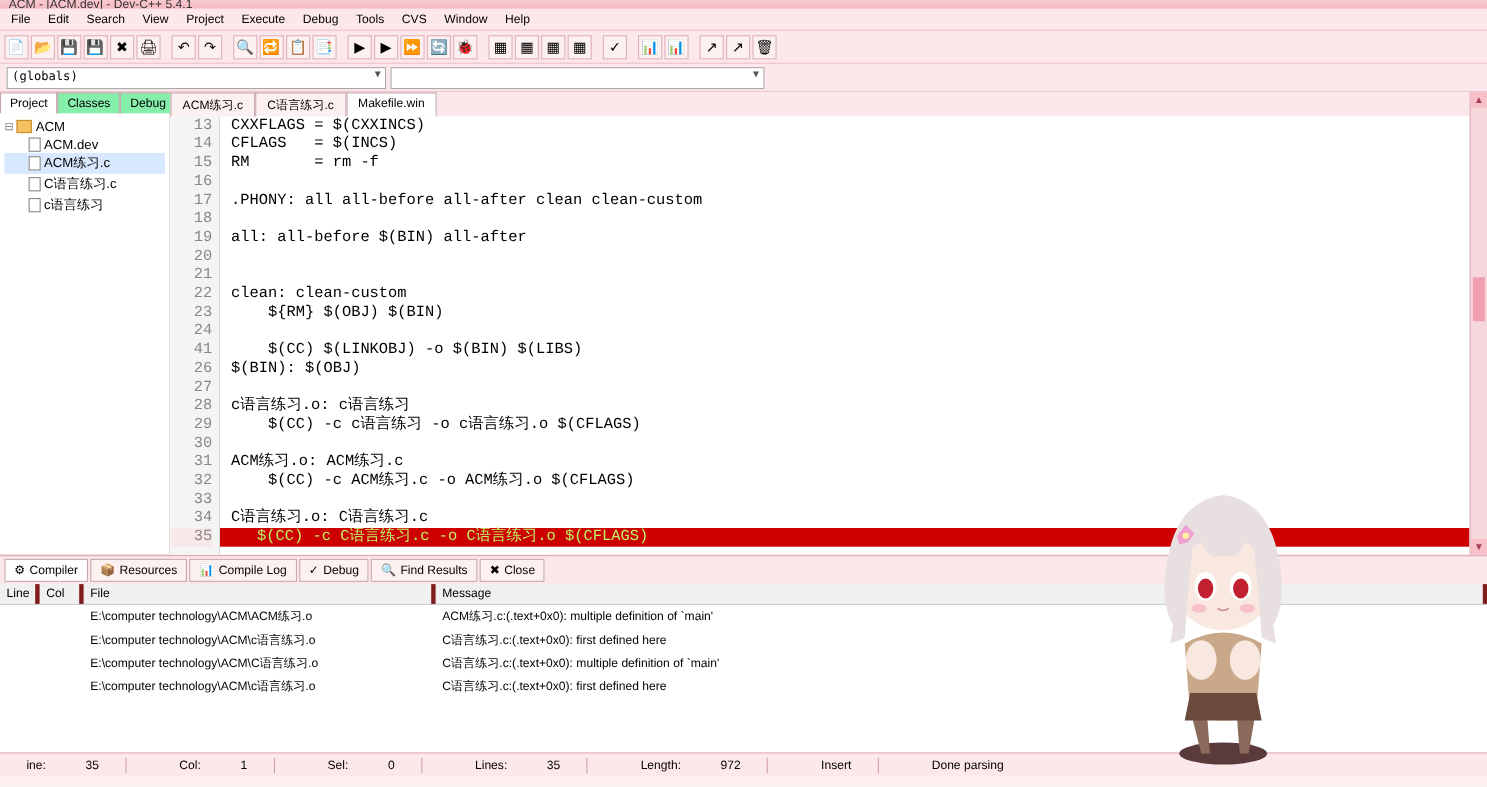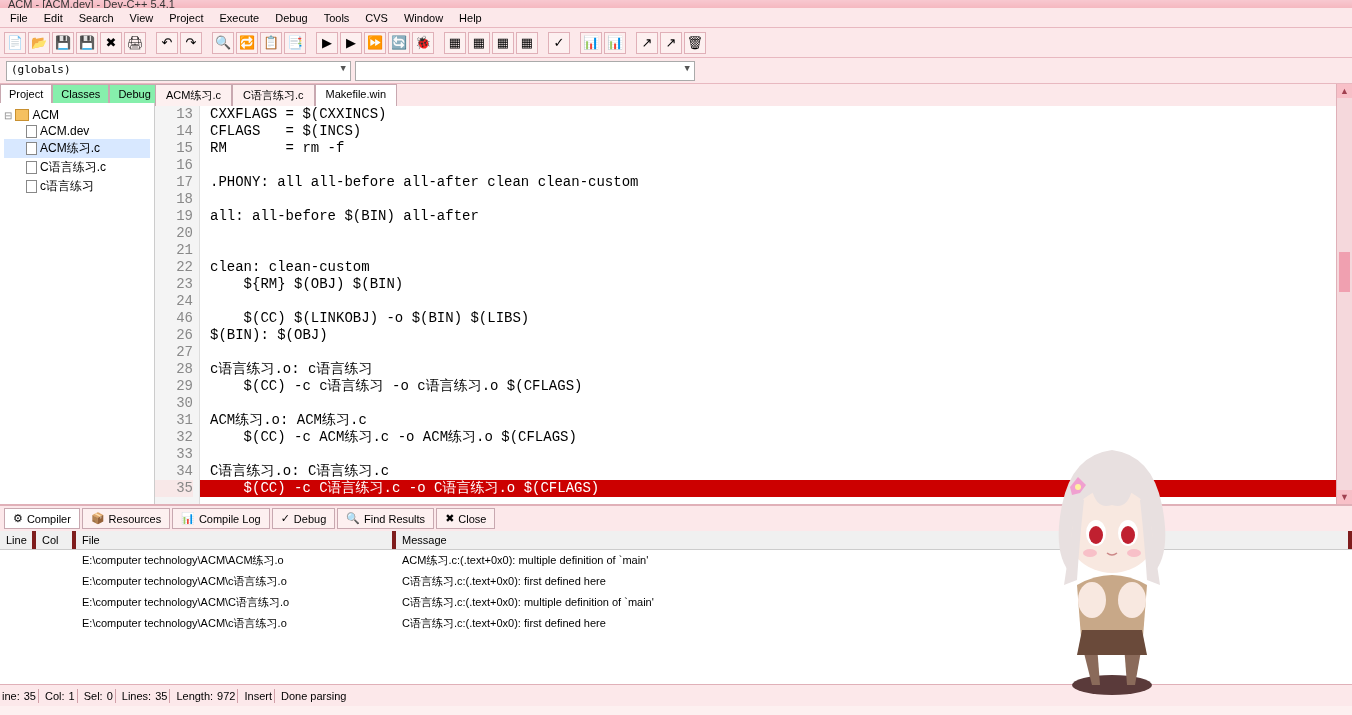--- a/index.html
+++ b/index.html
@@ -27,41 +27,41 @@
 .tree-node.selected { background: #d8e8ff; }
 .editor-area { flex: 1; display: flex; flex-direction: column; background: #fff; }
 .editor-tabs { display: flex; background: #fce8ea; }
 .ed-tab { padding: 3px 10px; border: 1px solid #c8a8b0; border-bottom: none; background: #fdf0f0; font-size: 11px; cursor: pointer; }
 .ed-tab.active { background: #fff; }
 .code-area { flex: 1; display: flex; overflow: hidden; background: #fff; font-family: "Courier New", monospace; font-size: 14px; line-height: 17px; }
 .gutter { width: 45px; background: #f4f4f4; text-align: right; padding-right: 6px; color: #888; border-right: 1px solid #ddd; }
 .gutter div { height: 17px; }
 .code { flex: 1; padding-left: 10px; }
 .code div { height: 17px; white-space: pre; }
-.code .err-line { background: #cc0000; color: #ffffff; margin-left: -10px; padding-left: 10px; }
+.code .err-line { background: #cc0000; color: #bef264; margin-left: -10px; padding-left: 0; }
 .gutter .err { background: #f8e8e8; }
 .scrollbar-right { width: 16px; background: #f5d8dc; border-left: 1px solid #e0b0b8; position: relative; }
 .scroll-arrow { height: 14px; background: #f8c0c8; font-size: 9px; text-align: center; line-height: 14px; color: #a04050; cursor: pointer; }
 .scroll-thumb { position: absolute; top: 40%; left: 2px; right: 2px; height: 40px; background: #f0a0b0; }
 .bottom-panel { height: 180px; background: #fff; display: flex; flex-direction: column; border-top: 2px solid #e0b0b8; }
 .bottom-tabs { display: flex; background: #fce8ea; padding: 2px 4px; gap: 2px; }
 .btab { padding: 3px 8px; border: 1px solid #c8a8b0; background: #fdf0f0; display: flex; align-items: center; gap: 4px; cursor: pointer; font-size: 11px; }
 .btab.active { background: #fff; }
 .msg-table { flex: 1; overflow: auto; }
 .msg-header { display: flex; background: #f0f0f0; border-bottom: 1px solid #ccc; font-size: 11px; }
 .msg-header div { padding: 3px 6px; border-right: 4px solid #7f1d1d; }
 .msg-row { display: flex; font-size: 11px; padding: 2px 0; }
 .msg-row div { padding: 1px 6px; overflow: hidden; white-space: nowrap; }
 .msg-row.error { color: #cc0000; }
 .c-line { width: 36px; }
 .c-col { width: 40px; }
 .c-file { width: 320px; }
 .c-msg { flex: 1; }
 .statusbar { height: 22px; background: #fce8ea; border-top: 1px solid #e0b0b8; display: flex; align-items: center; font-size: 11px; }
-.statusbar span { padding: 0 2px; }
+.statusbar span { padding: 0 12px; margin-left: 12px; }
 .sb-sep { border-left: 1px solid #d0a0a8; height: 14px; }
 .anime-overlay { position: absolute; right: 150px; bottom: 10px; width: 180px; height: 280px; pointer-events: none; }
 .anime-overlay svg { width: 100%; height: 100%; }
 .minus { color: #888; font-size: 10px; }
 </style>
 </head>
 <body>
 
 <div class="titlebar">ACM - [ACM.dev] - Dev-C++ 5.4.1</div>
 
@@ -174,21 +174,21 @@
           <div>15</div>
           <div>16</div>
           <div>17</div>
           <div>18</div>
           <div>19</div>
           <div>20</div>
           <div>21</div>
           <div>22</div>
           <div>23</div>
           <div>24</div>
-          <div>46</div>
+          <div>41</div>
           <div>26</div>
           <div>27</div>
           <div>28</div>
           <div>29</div>
           <div>30</div>
           <div>31</div>
           <div>32</div>
           <div>33</div>
           <div>34</div>
           <div class="err">35</div>

